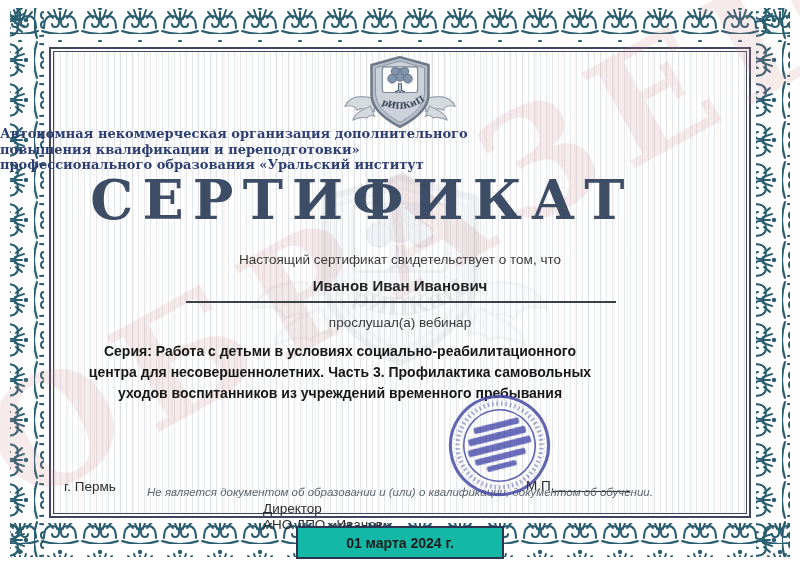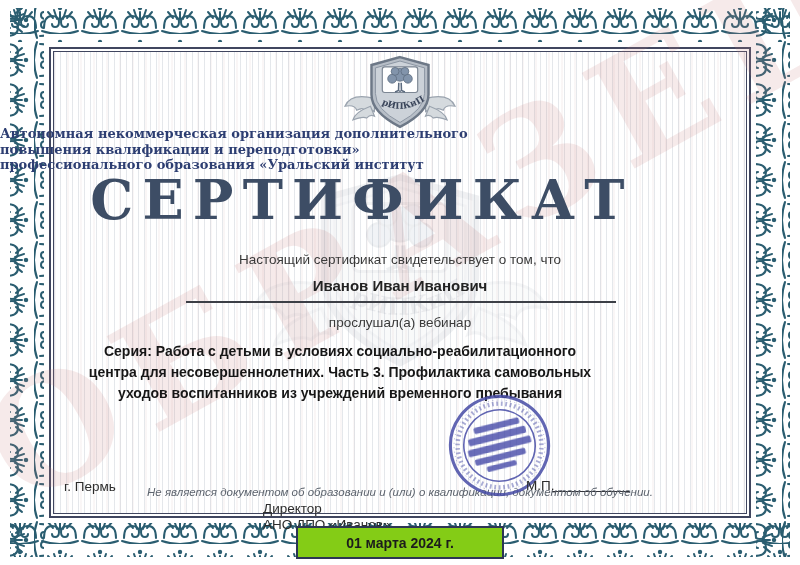--- a/index.html
+++ b/index.html
@@ -58,21 +58,21 @@
   .seal-label { position:absolute; left:526px; top:478px; z-index:6; font-size:13.5px; color:#2c2c2c; }
   .sig-line { position:absolute; left:552px; top:491px; width:78px; border-top:1.5px solid #33343a; z-index:5; }
 
   .stamp { position:absolute; left:446px; top:392px; width:107px; height:107px; z-index:6;
            transform:rotate(-9deg); opacity:0.85; }
 
   .disclaimer { position:absolute; left:0; width:800px; top:486px; z-index:5; text-align:center;
                 font-size:11.5px; color:#5d646e;font-style:italic; }
 
   .date-box { position:absolute; left:296px; top:526px; width:208px; height:33px; z-index:9;
-              background:#84cc16; border:2px solid #2c3553; display:flex; align-items:center;
+              background:#14b8a6; border:2px solid #2c3553; display:flex; align-items:center;
               justify-content:center; font-size:14px; font-weight:bold; color:#1c1c1c; }
   .hidden-defs { position:absolute; width:0; height:0; overflow:hidden; }
 </style>
 </head>
 <body>
 
 <svg class="hidden-defs" aria-hidden="true">
   <defs>
     <symbol id="logo-emblem" viewBox="0 0 120 76">
       <g fill="#d5dade" stroke="#9aa3ae" stroke-width="1.2">

